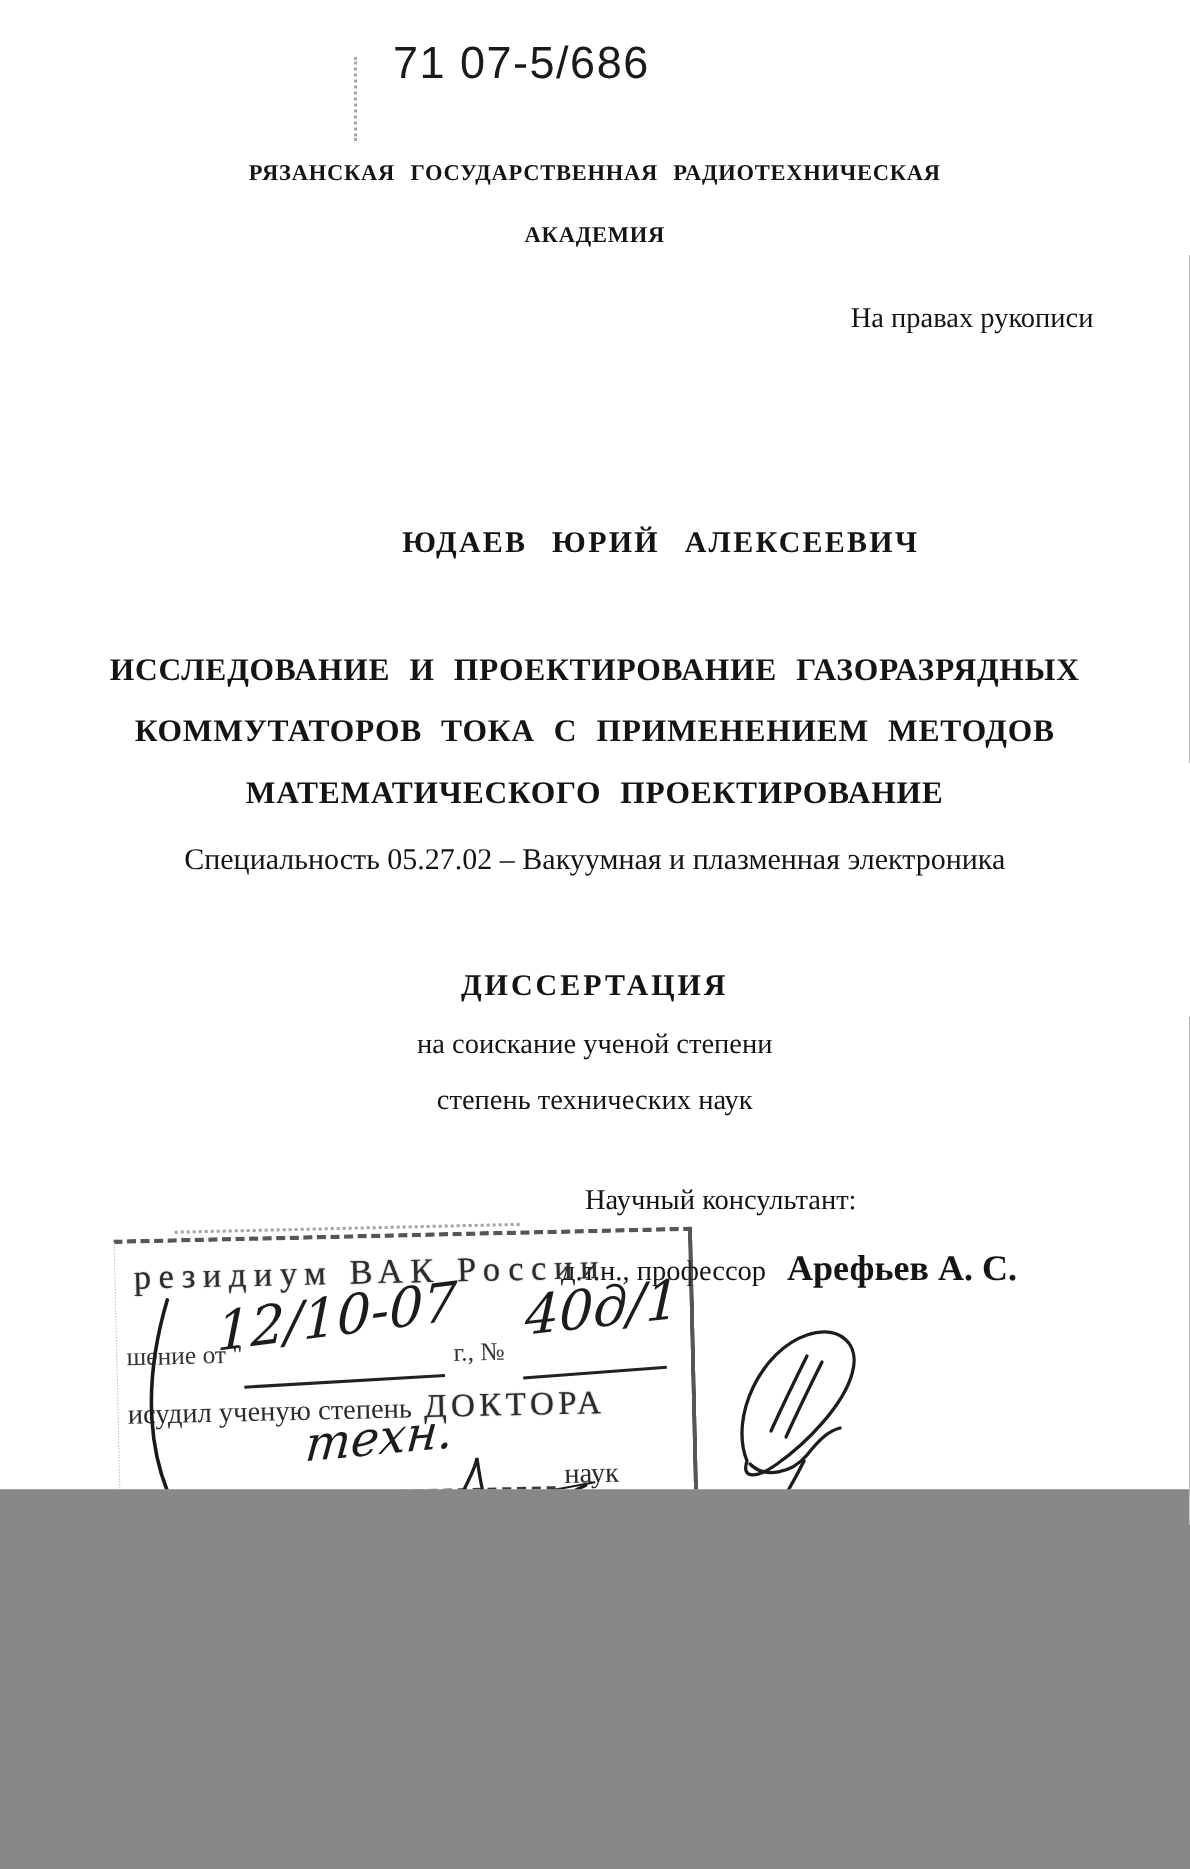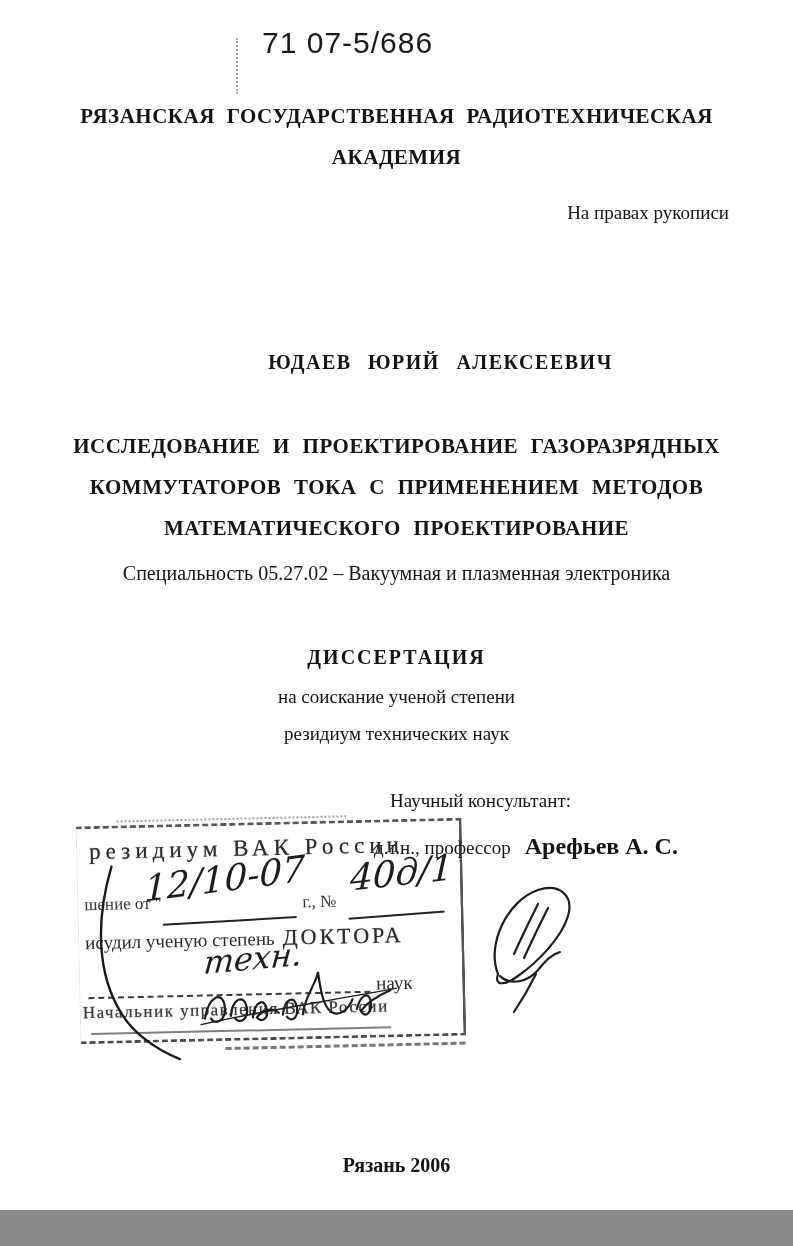--- a/index.html
+++ b/index.html
@@ -1,38 +1,38 @@
 <!DOCTYPE html>
 <html><head>
 <meta charset="utf-8">
 <style>
   html,body{margin:0;padding:0;background:#888;}
   .page{
     position:relative;
-    width:793px;height:1210px;
+    width:793px;height:993px;
     background:#ffffff;
     font-family:"Liberation Serif", serif;
     color:#141414;
     overflow:hidden;
     margin:0 auto;
   }
   .abs{position:absolute;}
   .center{left:0;width:793px;text-align:center;}
 
   .catalog{
     left:262px;top:26px;
     font-family:"Liberation Sans", sans-serif;
     font-size:30px;letter-spacing:1px;color:#1a1a1a;
   }
   .reg-mark{
     left:236px;top:38px;height:56px;width:0;
     border-left:2px dotted rgba(0,0,0,.35);
   }
   .inst{
-    top:96px;font-weight:bold;font-size:21px;
+    top:96px;font-weight:bold;font-size:15px;
     letter-spacing:.5px;word-spacing:6px;line-height:41px;
   }
   .manuscript{right:64px;top:202px;font-size:19px;}
   .author{
     top:351px;font-weight:bold;font-size:20px;
     letter-spacing:1.5px;word-spacing:10px;margin-left:44px;
   }
   .title{
     top:426px;font-weight:bold;font-size:21px;
     letter-spacing:.5px;word-spacing:7px;line-height:41px;
@@ -106,21 +106,21 @@
   <div class="abs center title">
     <div>ИССЛЕДОВАНИЕ И ПРОЕКТИРОВАНИЕ ГАЗОРАЗРЯДНЫХ</div>
     <div>КОММУТАТОРОВ ТОКА С ПРИМЕНЕНИЕМ МЕТОДОВ</div>
     <div>МАТЕМАТИЧЕСКОГО ПРОЕКТИРОВАНИЕ</div>
   </div>
 
   <div class="abs center specialty">Специальность 05.27.02 – Вакуумная и плазменная электроника</div>
 
   <div class="abs center doctype">ДИССЕРТАЦИЯ</div>
   <div class="abs center degree1">на соискание ученой степени</div>
-  <div class="abs center degree2">резидиум технических наук</div>
+  <div class="abs center degree2">степень технических наук</div>
 
   <div class="abs consult-label">Научный консультант:</div>
   <div class="abs consult-line">
     <span>д.т.н., профессор</span><b>Арефьев А. С.</b>
   </div>
 
   <div class="abs stamp">
     <div class="abs stamp-top2"></div>
     <div class="abs stamp-bottom2"></div>
 

